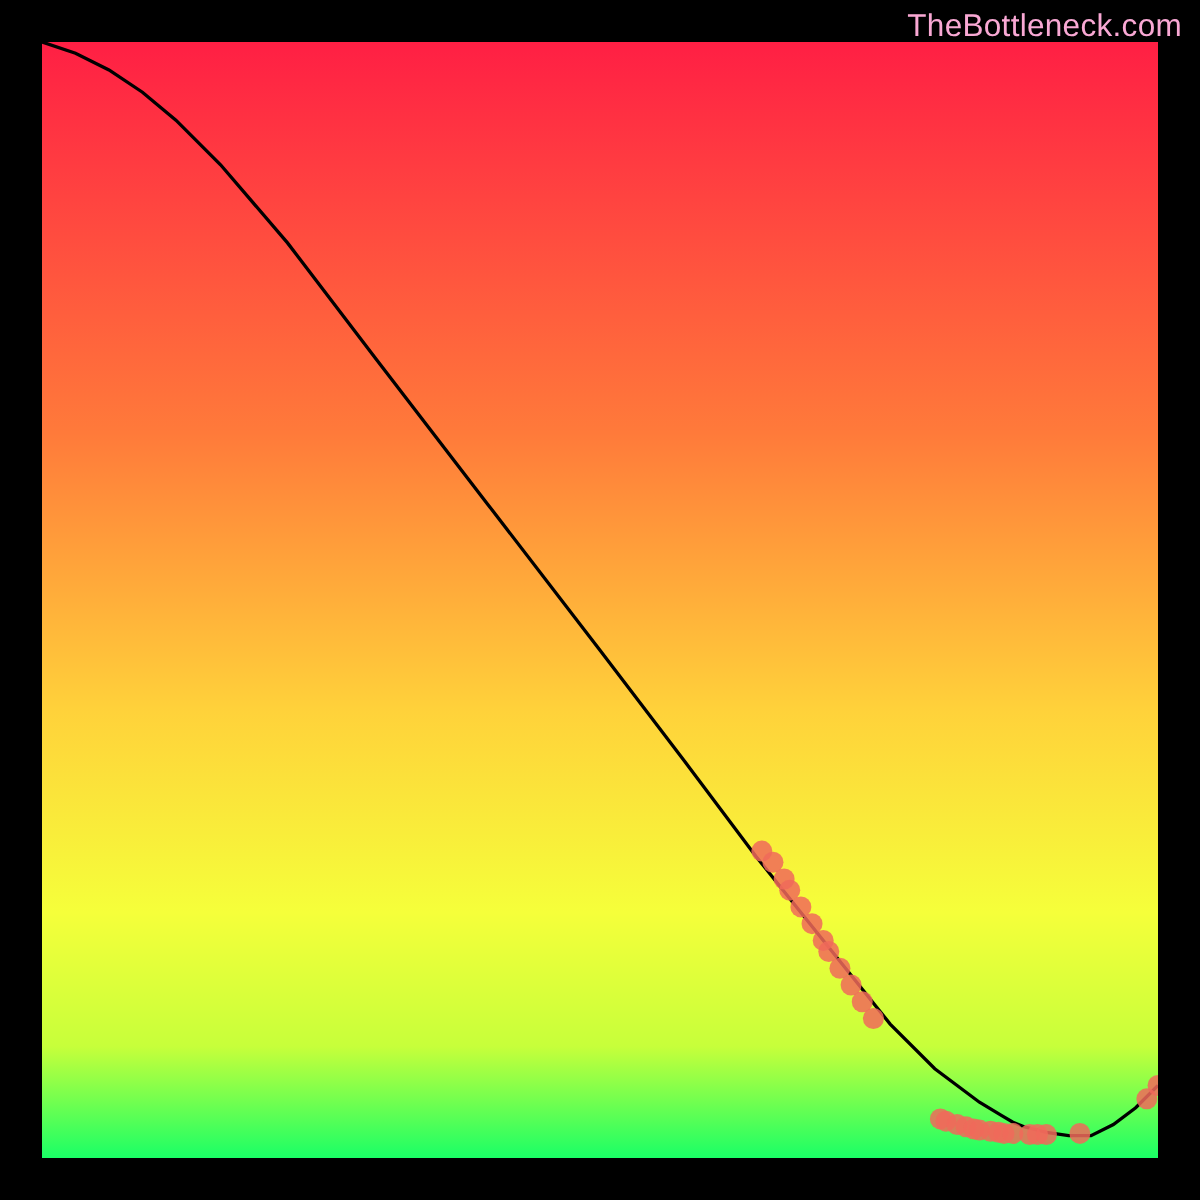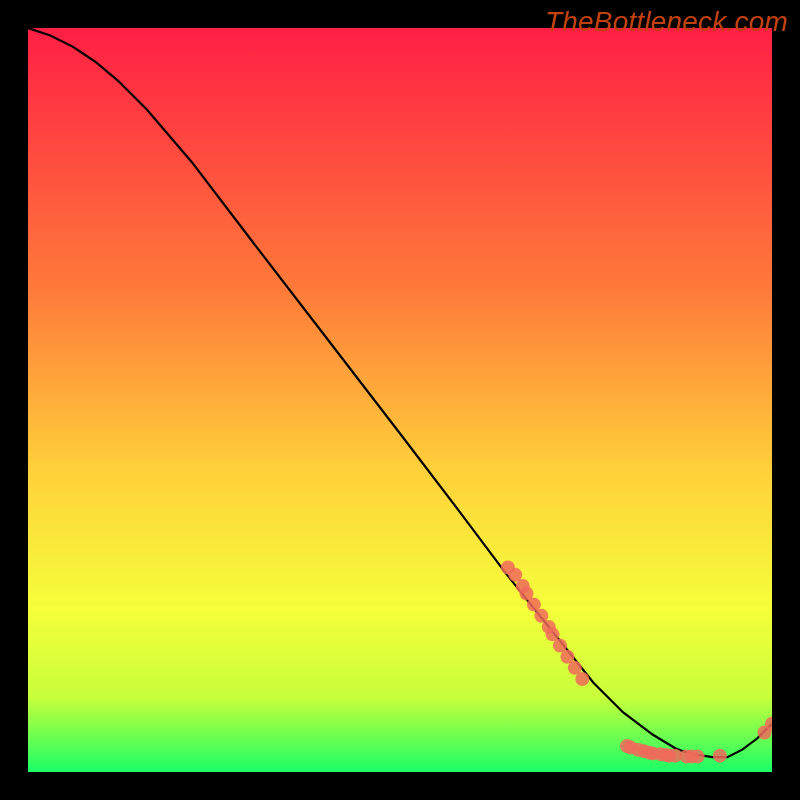--- a/index.html
+++ b/index.html
@@ -14,27 +14,26 @@
   .frame {
     position: relative;
     width: 800px;
     height: 800px;
     background: #000;
   }
   .watermark {
     position: absolute;
     top: 6px;
     right: 12px;
-    color: #c2410c;
-    font-size: 28px;
+    color: #f9a8d4;
+    font-size: 21px;
     font-weight: 500;
     letter-spacing: 0.2px;
     z-index: 3;
     user-select: none;
-    font-style: italic;
   }
   .plot-wrap {
     position: absolute;
     left: 28px;
     top: 28px;
     width: 744px;
     height: 744px;
     background: #000;
   }
   svg { display: block; }

